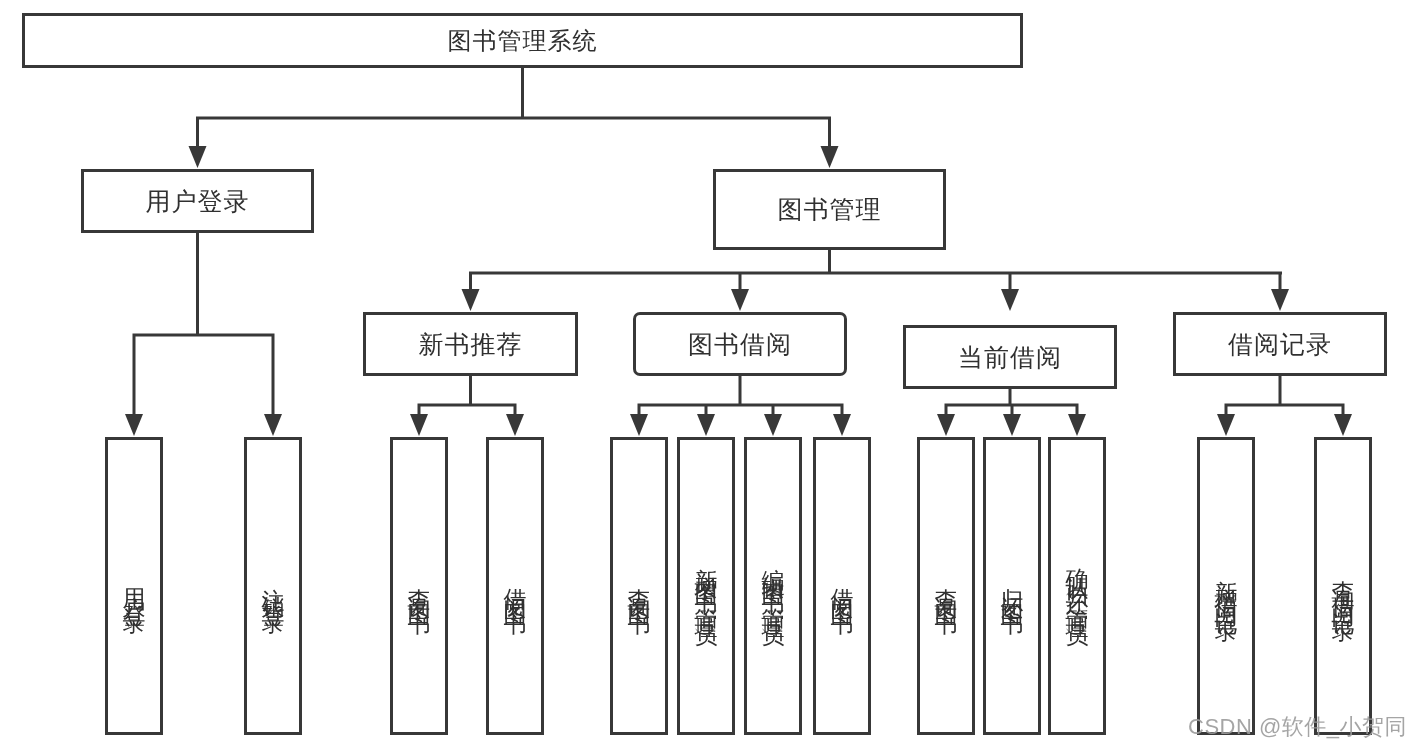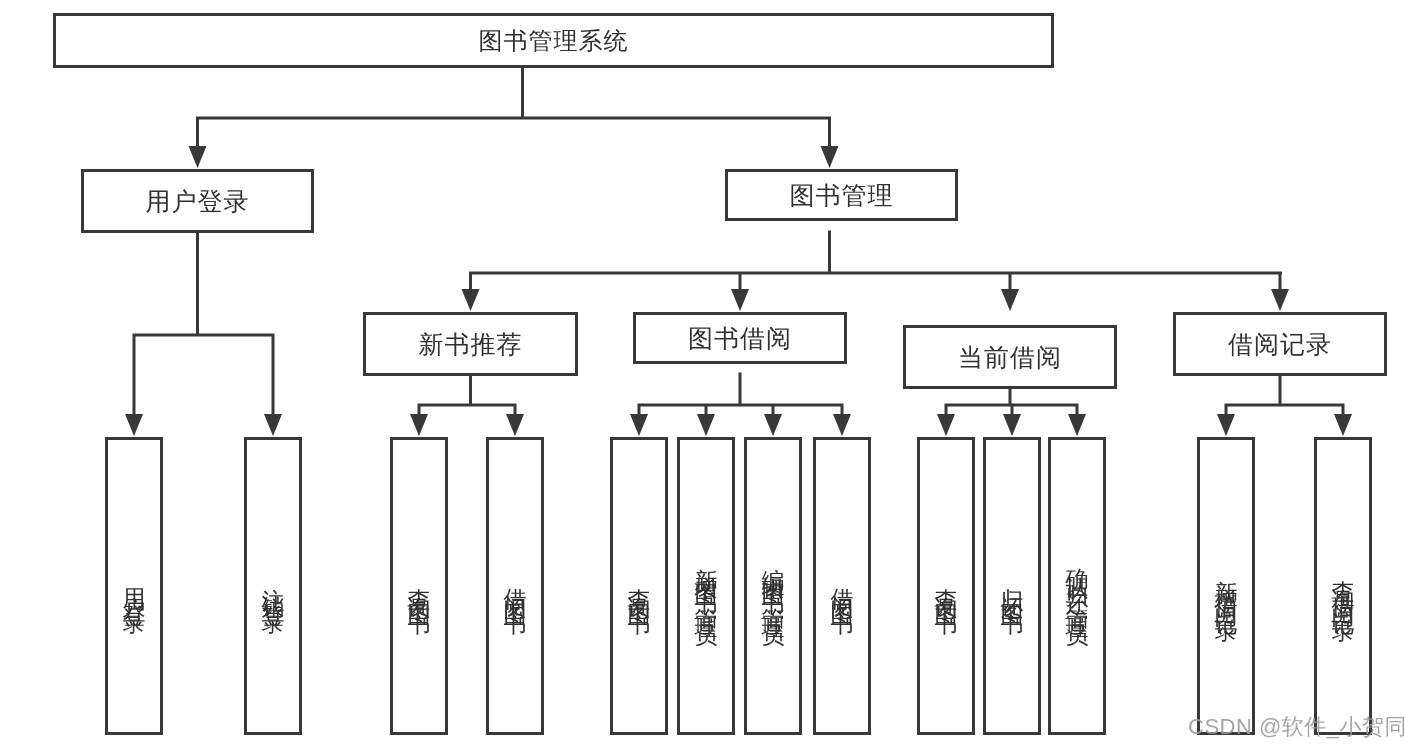--- a/index.html
+++ b/index.html
@@ -33,27 +33,27 @@
   .node.v { }
   .vtext {
     writing-mode: vertical-rl;
     text-orientation: mixed;
     font-size: 23px;
     letter-spacing: 8px;
     line-height: 1;
     color: #303030;
   }
   
-  .pos-root      { left: 22px;  top: 13px;  width: 1001px; height: 55px; margin-left: 31px; }
+  .pos-root      { left: 22px;  top: 13px;  width: 1001px; height: 55px; }
   
   .pos-userlogin { left: 81px;  top: 169px; width: 233px;  height: 64px; }
-  .pos-bookmgmt  { left: 713px; top: 169px; width: 233px;  height: 52px; margin-left: 12px; }
+  .pos-bookmgmt  { left: 713px; top: 169px; width: 233px;  height: 81px; }
   
   .pos-sec0 { left: 363px;  top: 312px; width: 215px; height: 64px; }
-  .pos-sec1 { left: 633px;  top: 312px; width: 214px; height: 52px; }
+  .pos-sec1 { left: 633px;  top: 312px; width: 214px; height: 64px; border-radius: 7px; }
   .pos-sec2 { left: 903px;  top: 312px; width: 214px; height: 64px; margin-top: 13px; }
   .pos-sec3 { left: 1173px; top: 312px; width: 214px; height: 64px; }
   
   .leaf { top: 437px; width: 58px; height: 298px; }
   .pos-l0  { left: 105px; }
   .pos-l1  { left: 244px; }
   .pos-l2  { left: 390px; }
   .pos-l3  { left: 486px; }
   .pos-l4  { left: 610px; }
   .pos-l5  { left: 677px; }

